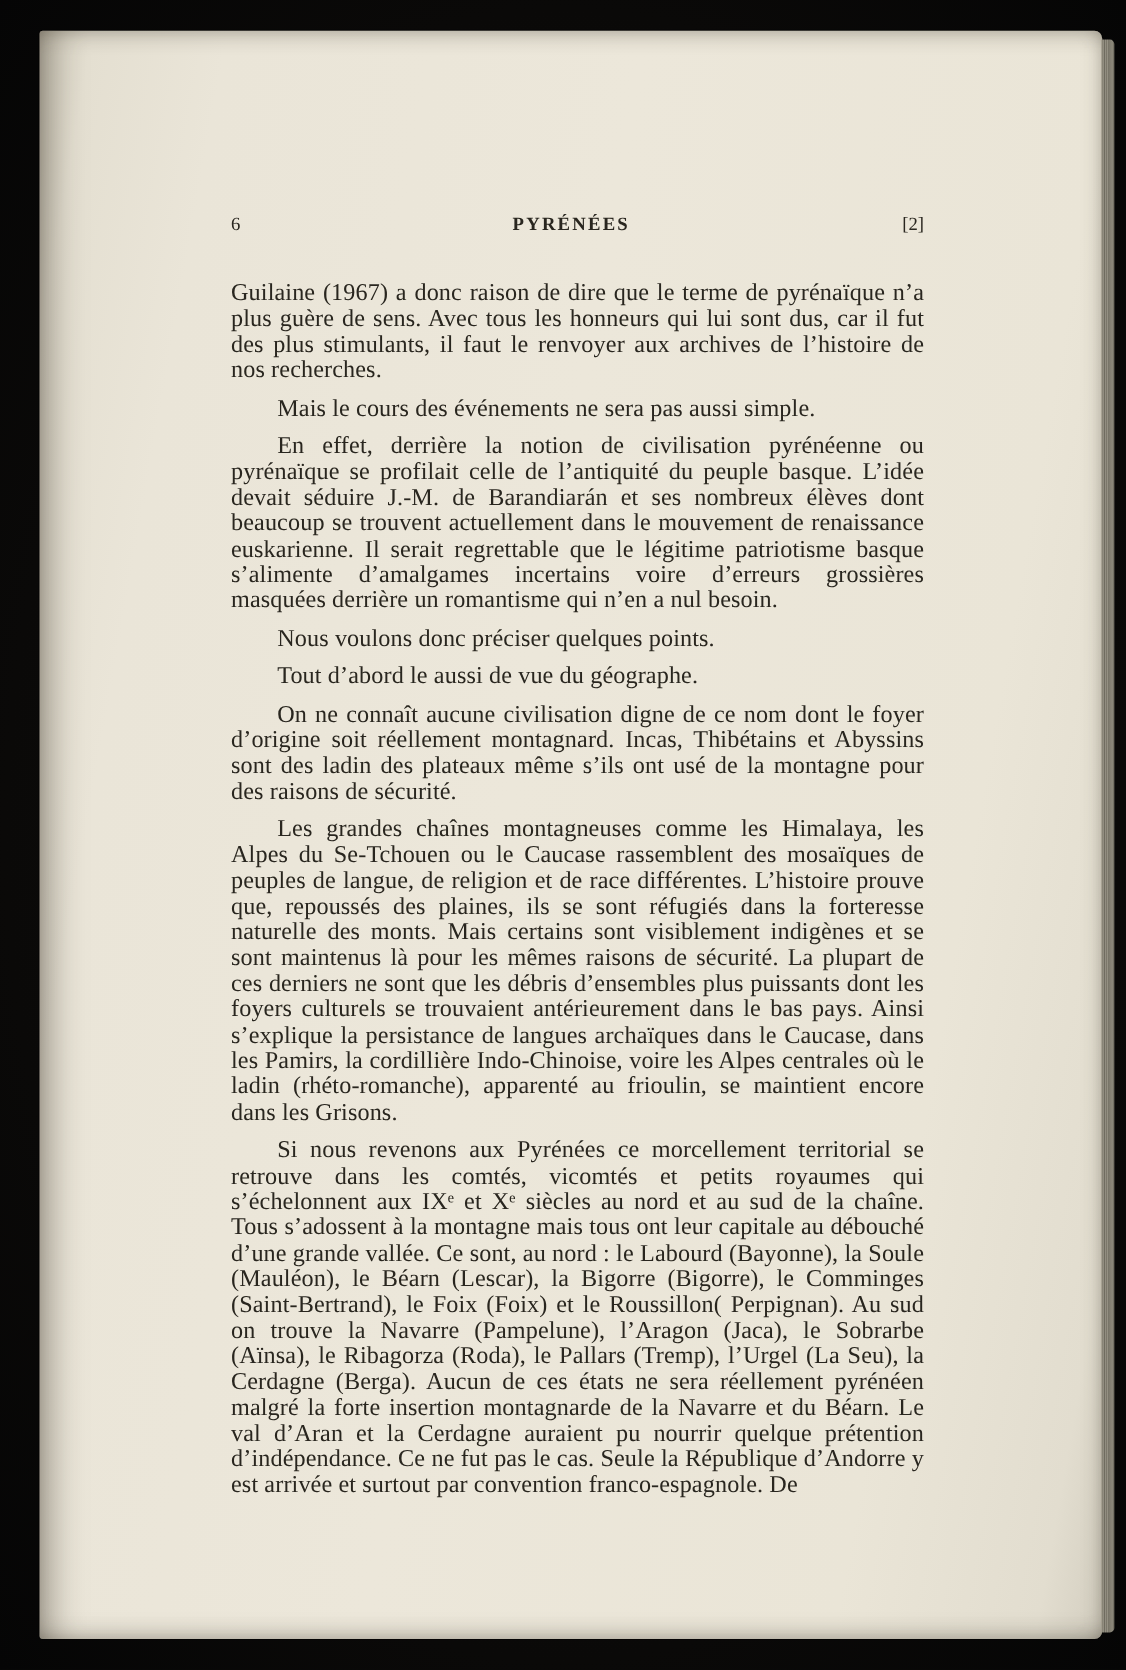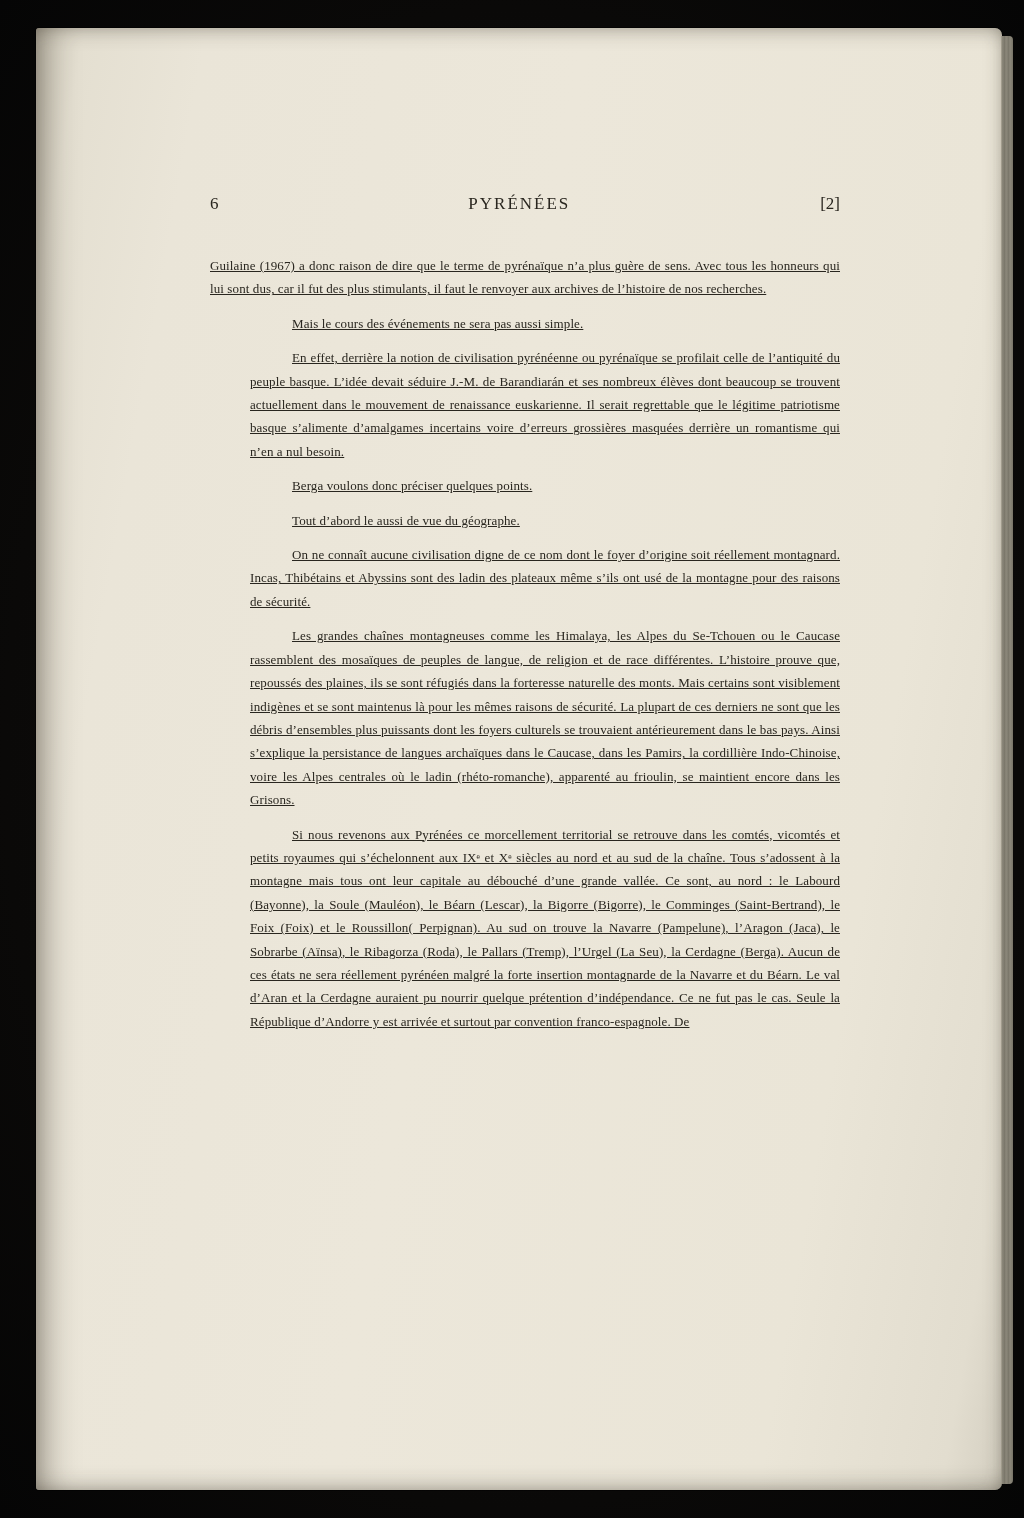--- a/index.html
+++ b/index.html
@@ -58,51 +58,50 @@
   .page-header {
     display: flex;
     justify-content: space-between;
     align-items: baseline;
     font-size: 17px;
     line-height: 20px;
     margin-bottom: 40px;
   }
   .page-header .running-title {
     letter-spacing: 2px;
+    font-weight: bold;
   }
   .para {
-    font-size: 13px;
+    font-size: 22px;
     line-height: 23.4px;
     text-align: justify;
     margin: 0 0 11px 0;
     letter-spacing: 0.1px;
-    text-decoration: underline;
   }
   .para.indent {
     text-indent: 42px;
-    margin-left: 40px;
   }
 </style>
 </head>
 <body>
 
 <div class="scan-bg"></div>
 
 <div class="book-page">
   <div class="page-body">
     <div class="page-header">
       <span class="page-number">6</span>
       <span class="running-title">PYRÉNÉES</span>
       <span class="bracket-folio">[2]</span>
     </div>
     <div class="paragraphs">
         <p class="para">Guilaine (1967) a donc raison de dire que le terme de pyrénaïque n’a plus guère de sens. Avec tous les honneurs qui lui sont dus, car il fut des plus stimulants, il faut le renvoyer aux archives de l’histoire de nos recherches.</p>
         <p class="para indent">Mais le cours des événements ne sera pas aussi simple.</p>
         <p class="para indent">En effet, derrière la notion de civilisation pyrénéenne ou pyrénaïque se profilait celle de l’antiquité du peuple basque. L’idée devait séduire J.-M. de Barandiarán et ses nombreux élèves dont beaucoup se trouvent actuellement dans le mouvement de renaissance euskarienne. Il serait regrettable que le légitime patriotisme basque s’alimente d’amalgames incertains voire d’erreurs grossières masquées derrière un romantisme qui n’en a nul besoin.</p>
-        <p class="para indent">Berga voulons donc préciser quelques points.</p>
+        <p class="para indent">Nous voulons donc préciser quelques points.</p>
         <p class="para indent">Tout d’abord le aussi de vue du géographe.</p>
         <p class="para indent">On ne connaît aucune civilisation digne de ce nom dont le foyer d’origine soit réellement montagnard. Incas, Thibétains et Abyssins sont des ladin des plateaux même s’ils ont usé de la montagne pour des raisons de sécurité.</p>
         <p class="para indent">Les grandes chaînes montagneuses comme les Himalaya, les Alpes du Se-Tchouen ou le Caucase rassemblent des mosaïques de peuples de langue, de religion et de race différentes. L’histoire prouve que, repoussés des plaines, ils se sont réfugiés dans la forteresse naturelle des monts. Mais certains sont visiblement indigènes et se sont maintenus là pour les mêmes raisons de sécurité. La plupart de ces derniers ne sont que les débris d’ensembles plus puissants dont les foyers culturels se trouvaient antérieurement dans le bas pays. Ainsi s’explique la persistance de langues archaïques dans le Caucase, dans les Pamirs, la cordillière Indo-Chinoise, voire les Alpes centrales où le ladin (rhéto-romanche), apparenté au frioulin, se maintient encore dans les Grisons.</p>
         <p class="para indent">Si nous revenons aux Pyrénées ce morcellement territorial se retrouve dans les comtés, vicomtés et petits royaumes qui s’échelonnent aux IXᵉ et Xᵉ siècles au nord et au sud de la chaîne. Tous s’adossent à la montagne mais tous ont leur capitale au débouché d’une grande vallée. Ce sont, au nord : le Labourd (Bayonne), la Soule (Mauléon), le Béarn (Lescar), la Bigorre (Bigorre), le Comminges (Saint-Bertrand), le Foix (Foix) et le Roussillon( Perpignan). Au sud on trouve la Navarre (Pampelune), l’Aragon (Jaca), le Sobrarbe (Aïnsa), le Ribagorza (Roda), le Pallars (Tremp), l’Urgel (La Seu), la Cerdagne (Berga). Aucun de ces états ne sera réellement pyrénéen malgré la forte insertion montagnarde de la Navarre et du Béarn. Le val d’Aran et la Cerdagne auraient pu nourrir quelque prétention d’indépendance. Ce ne fut pas le cas. Seule la République d’Andorre y est arrivée et surtout par convention franco-espagnole. De</p>
       </div>
   </div>
 </div>
 
 <div class="page-stack-edge"></div>
 

